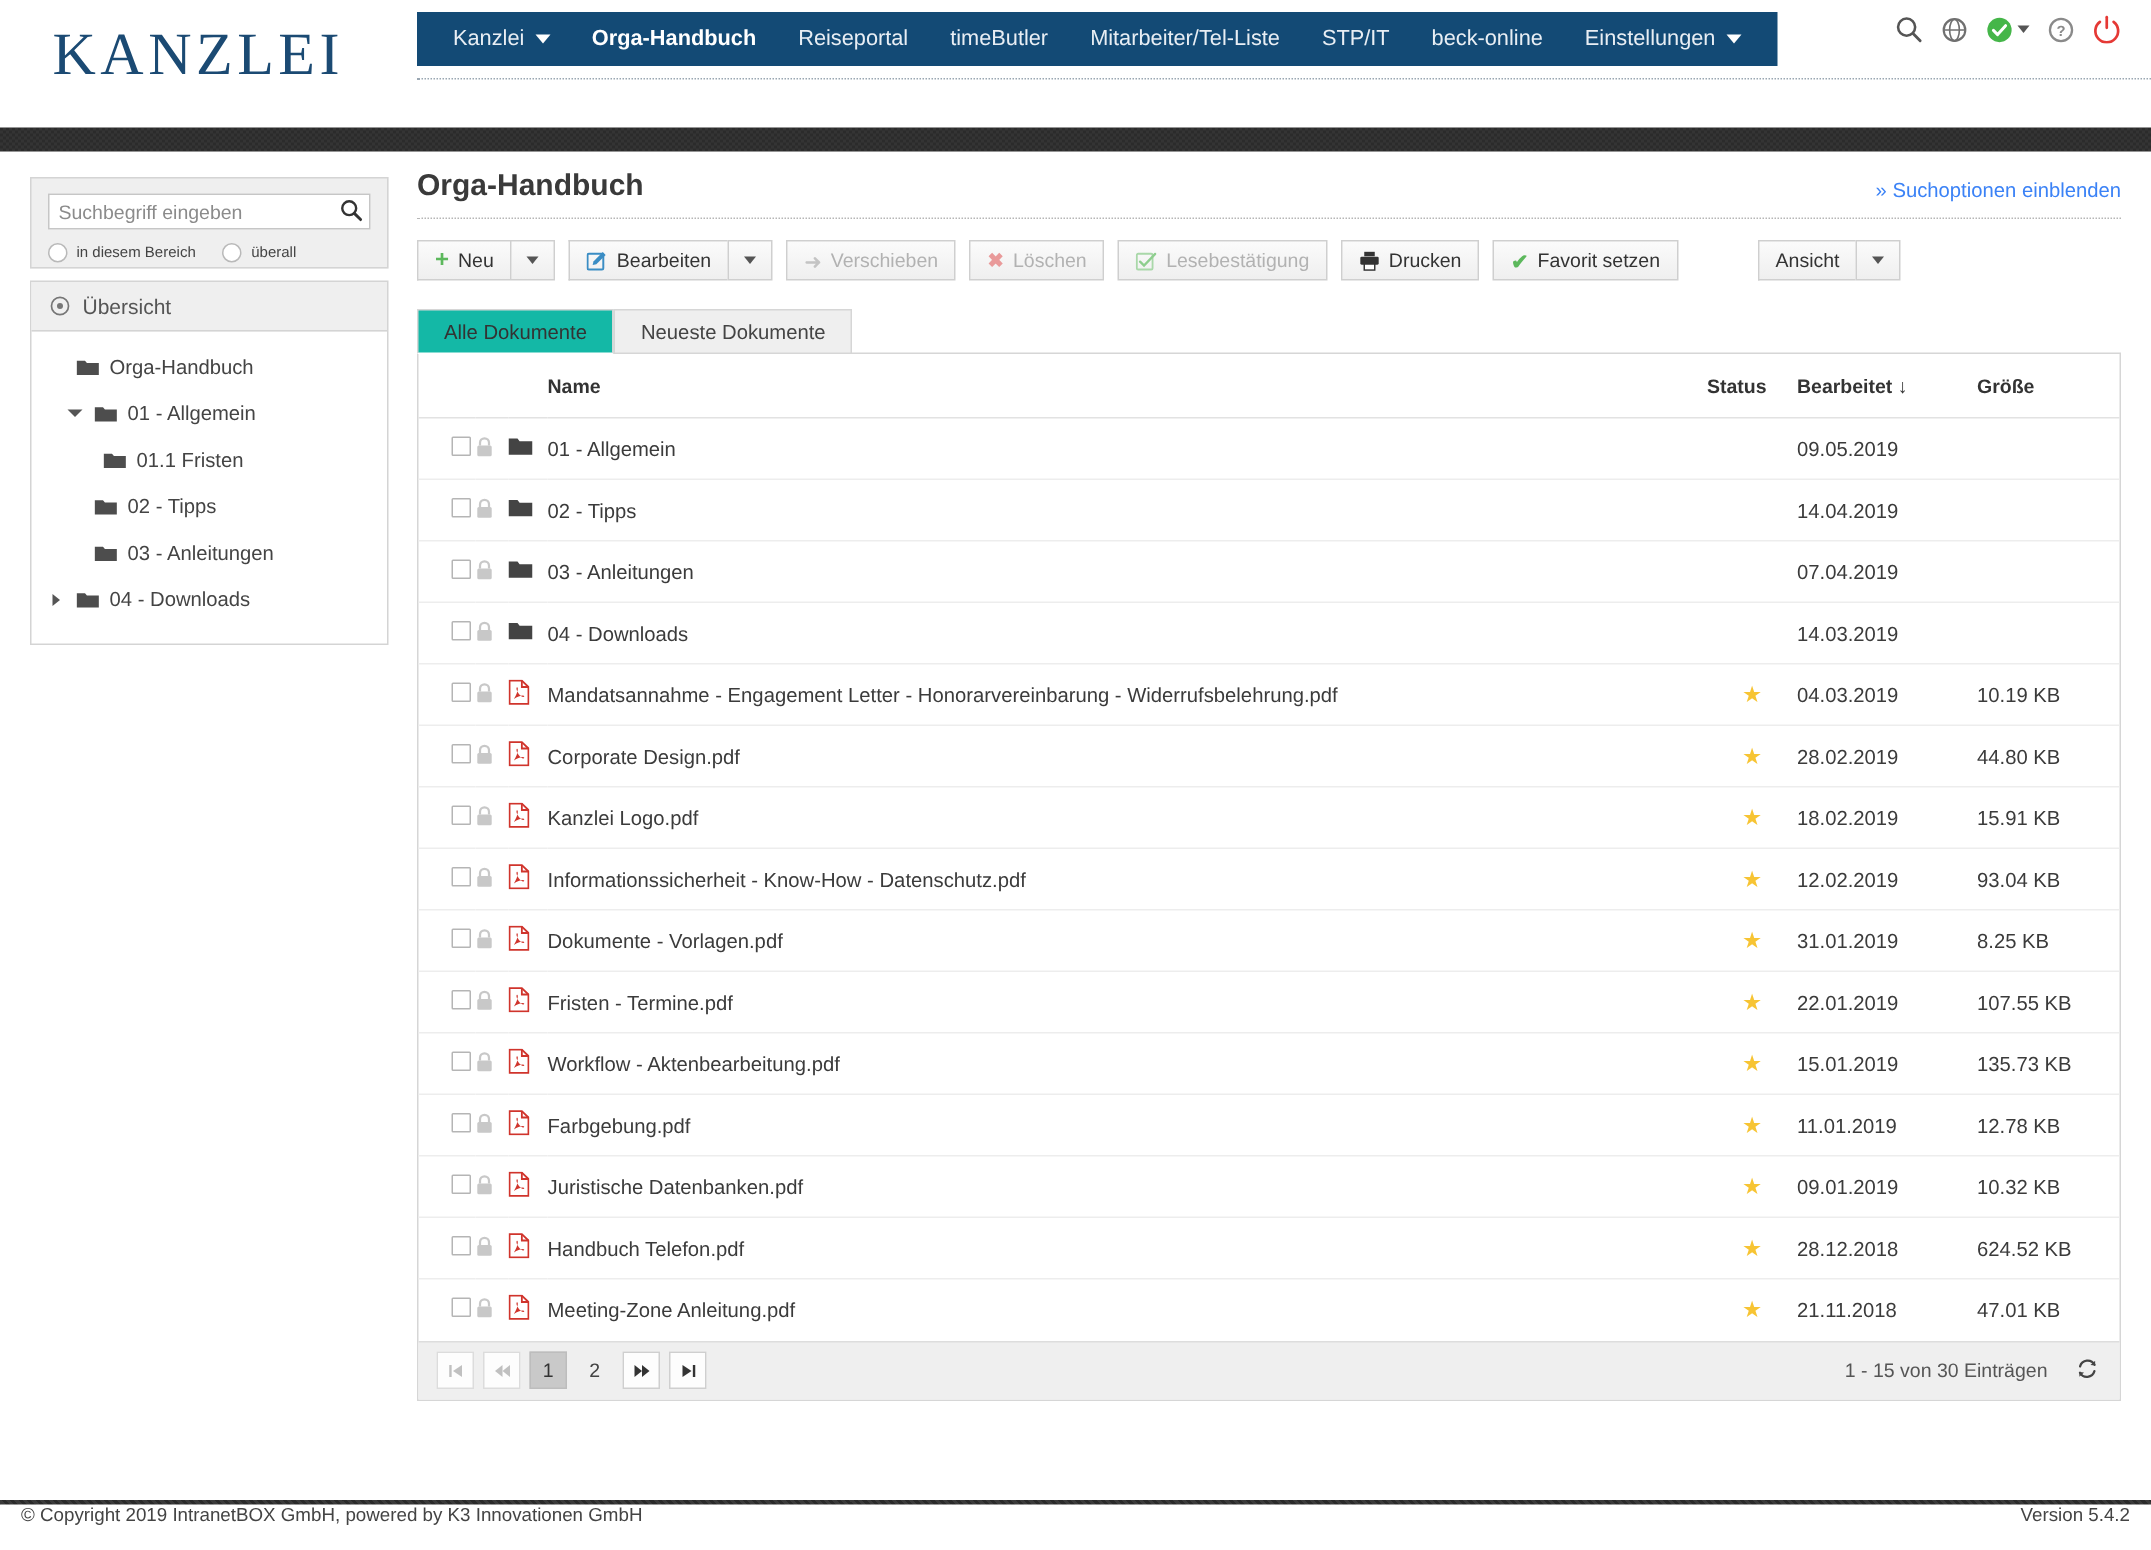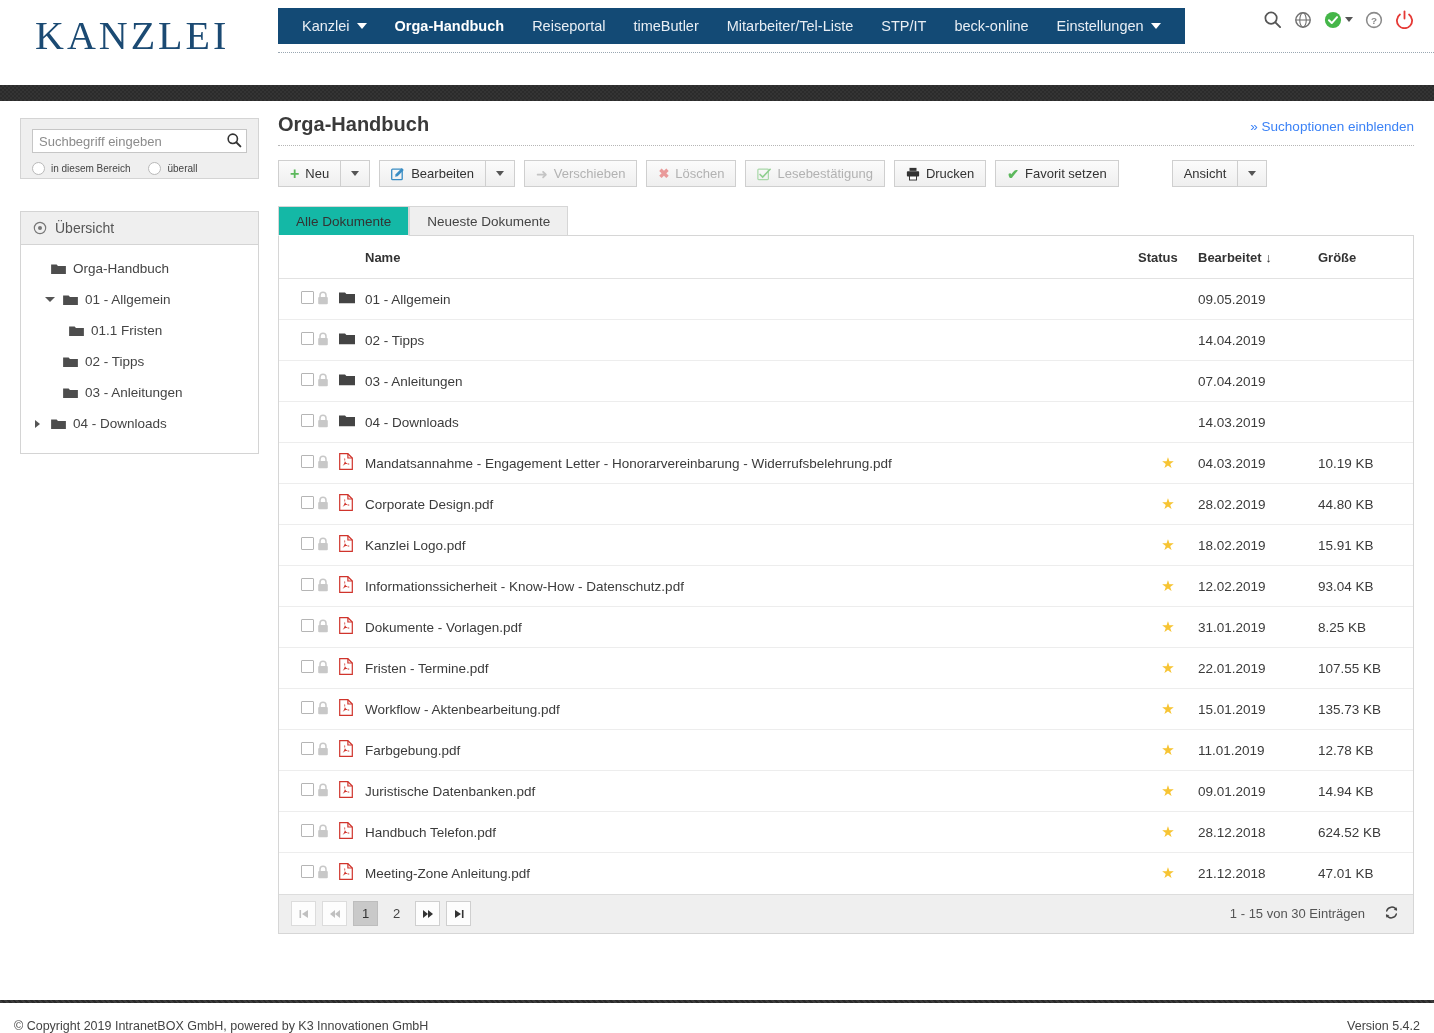--- a/index.html
+++ b/index.html
@@ -112,21 +112,21 @@
     cursor:pointer;
   }
   .radio-row { margin-top:9px; display:flex; align-items:center; gap:8px; font-size:10px; color:#444; }
   .radio-row .grp { display:flex; align-items:center; gap:6px; cursor:pointer; margin-right:10px; }
   .radio {
     width:13px;height:13px;border-radius:50%;
     border:1px solid #b9b9b9;background:#fff;display:inline-block;
   }
 
   .tree-panel {
-    margin-top:32px;
+    margin-top:8px;
     border:1px solid #d4d4d4;
     background:#ffffff;
   }
   .tree-head {
     background:#efefef;
     border-bottom:1px solid #d4d4d4;
     padding:8px 12px;
     display:flex; align-items:center; gap:8px;
     font-size:14px;
     color:#555;
@@ -280,21 +280,21 @@
   .footer {
     position:absolute; left:0; right:0; bottom:0;
     height:33px;
     border-top:3px solid;
     border-image: repeating-linear-gradient(45deg,#3a3a3a 0 2px,#2a2a2a 2px 4px) 3;
     background:#fff;
   }
   .footer-inner {
     position:relative;
     height:30px;
-    display:flex; align-items:flex-end;
+    display:flex; align-items:flex-start;
     padding:0 14px;
     font-size:12.5px;
     color:#444;
   }
   .footer-right { position:absolute; right:14px; font-size:12.5px; color:#444; }
 </style>
 </head>
 <body>
 
 <div class="header">
@@ -735,21 +735,21 @@
                   <rect x="1.2" y="6" width="9.6" height="7.2" rx="1" fill="#c8c8c8"></rect>
                 </svg></td>
               <td class="c-type"><svg width="14" height="17" viewBox="0 0 14 17">
                   <path d="M0.7 0.7h8.2l4.4 4.3v11.3H0.7z" fill="#fff" stroke="#d0342c" stroke-width="1.2"></path>
                   <path d="M8.9 0.7v4.3h4.4" fill="none" stroke="#d0342c" stroke-width="1.2"></path>
                   <path d="M3.6 13 C5.2 10.5 6.4 7.4 6.2 5.9 C6.1 4.9 5.3 5 5.3 6 C5.3 7.8 8 11.6 9.8 11.6 C10.9 11.6 10.7 10.6 9.6 10.6 C8 10.6 5.6 11.4 3.6 13 Z" fill="#d0342c"></path>
                 </svg></td>
               <td class="c-name"><span>Juristische Datenbanken.pdf</span></td>
               <td class="c-status"><span class="star">★</span></td>
               <td class="c-date"><span>09.01.2019</span></td>
-              <td class="c-size"><span>14.94 KB</span></td>
+              <td class="c-size"><span>10.32 KB</span></td>
             </tr>
             <tr>
               <td class="c-chk"><span class="chk"></span></td>
               <td class="c-lock"><svg width="12" height="14" viewBox="0 0 12 14">
                   <path d="M3 6V4.2a3 3 0 0 1 6 0V6" fill="none" stroke="#c8c8c8" stroke-width="1.5"></path>
                   <rect x="1.2" y="6" width="9.6" height="7.2" rx="1" fill="#c8c8c8"></rect>
                 </svg></td>
               <td class="c-type"><svg width="14" height="17" viewBox="0 0 14 17">
                   <path d="M0.7 0.7h8.2l4.4 4.3v11.3H0.7z" fill="#fff" stroke="#d0342c" stroke-width="1.2"></path>
                   <path d="M8.9 0.7v4.3h4.4" fill="none" stroke="#d0342c" stroke-width="1.2"></path>
@@ -766,21 +766,21 @@
                   <path d="M3 6V4.2a3 3 0 0 1 6 0V6" fill="none" stroke="#c8c8c8" stroke-width="1.5"></path>
                   <rect x="1.2" y="6" width="9.6" height="7.2" rx="1" fill="#c8c8c8"></rect>
                 </svg></td>
               <td class="c-type"><svg width="14" height="17" viewBox="0 0 14 17">
                   <path d="M0.7 0.7h8.2l4.4 4.3v11.3H0.7z" fill="#fff" stroke="#d0342c" stroke-width="1.2"></path>
                   <path d="M8.9 0.7v4.3h4.4" fill="none" stroke="#d0342c" stroke-width="1.2"></path>
                   <path d="M3.6 13 C5.2 10.5 6.4 7.4 6.2 5.9 C6.1 4.9 5.3 5 5.3 6 C5.3 7.8 8 11.6 9.8 11.6 C10.9 11.6 10.7 10.6 9.6 10.6 C8 10.6 5.6 11.4 3.6 13 Z" fill="#d0342c"></path>
                 </svg></td>
               <td class="c-name"><span>Meeting-Zone Anleitung.pdf</span></td>
               <td class="c-status"><span class="star">★</span></td>
-              <td class="c-date"><span>21.12.2018</span></td>
+              <td class="c-date"><span>21.11.2018</span></td>
               <td class="c-size"><span>47.01 KB</span></td>
             </tr>
           </tbody>
       </table>
 
       <div class="pager">
         <div class="pg-btn">
           <svg width="12" height="12" viewBox="0 0 12 12">
             <rect x="1.5" y="2" width="1.6" height="8" fill="#c0c0c0"></rect>
             <path d="M10 2 L10 10 L4 6 Z" fill="#c0c0c0"></path>

